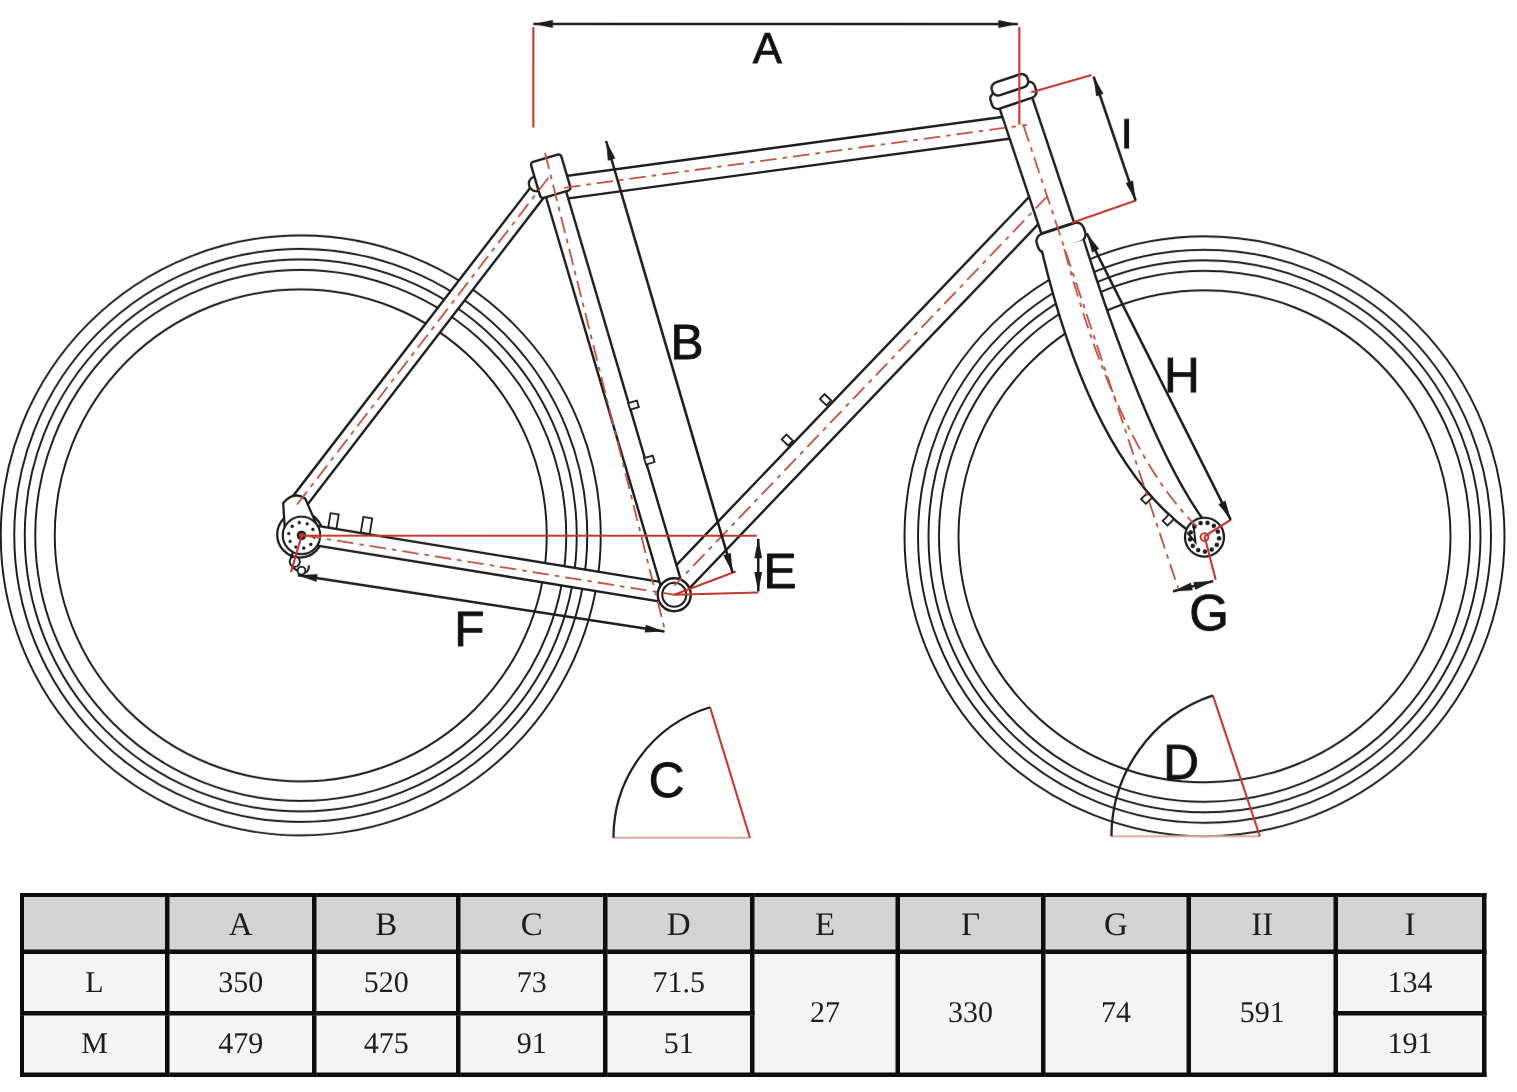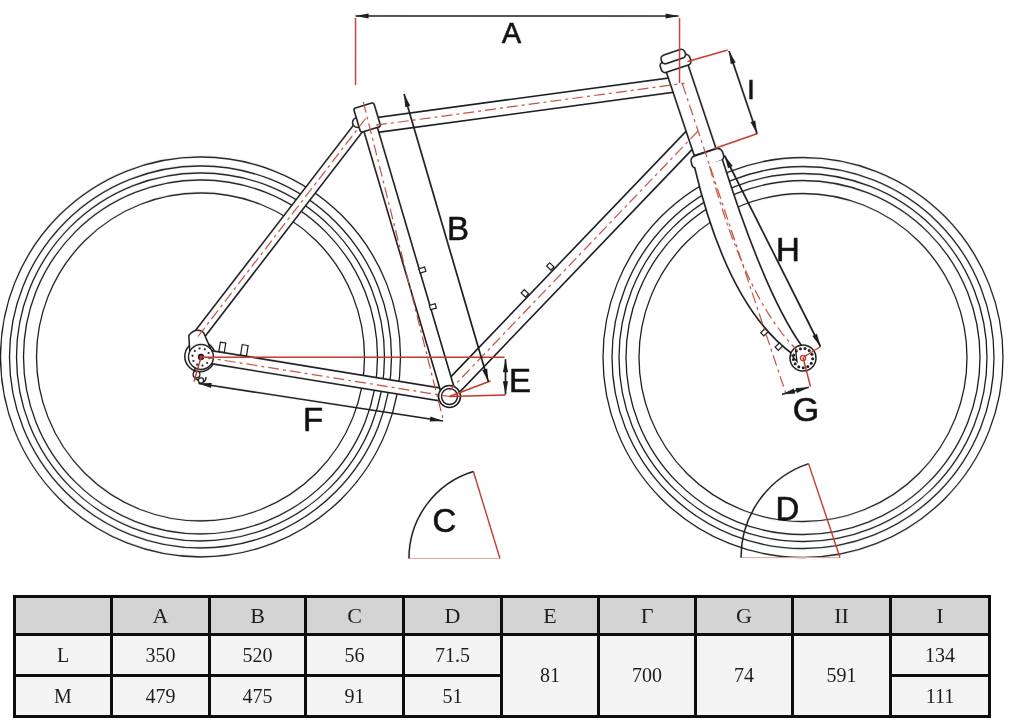--- a/index.html
+++ b/index.html
@@ -164,33 +164,33 @@
             <td>E</td>
             <td>Γ</td>
             <td>G</td>
             <td>II</td>
             <td>I</td>
           </tr>
 <tr>
             <td>L</td>
             <td>350</td>
             <td>520</td>
-            <td>56</td>
+            <td>73</td>
             <td>71.5</td>
-            <td rowspan="2">81</td>
-            <td rowspan="2">700</td>
+            <td rowspan="2">27</td>
+            <td rowspan="2">330</td>
             <td rowspan="2">74</td>
             <td rowspan="2">591</td>
             <td>134</td>
           </tr>
 <tr>
             <td>M</td>
             <td>479</td>
             <td>475</td>
             <td>91</td>
             <td>51</td>
-            <td>111</td>
+            <td>191</td>
           </tr>
 </tbody>
       </table>
 </div>
 
 </div>
 
 </body></html>

